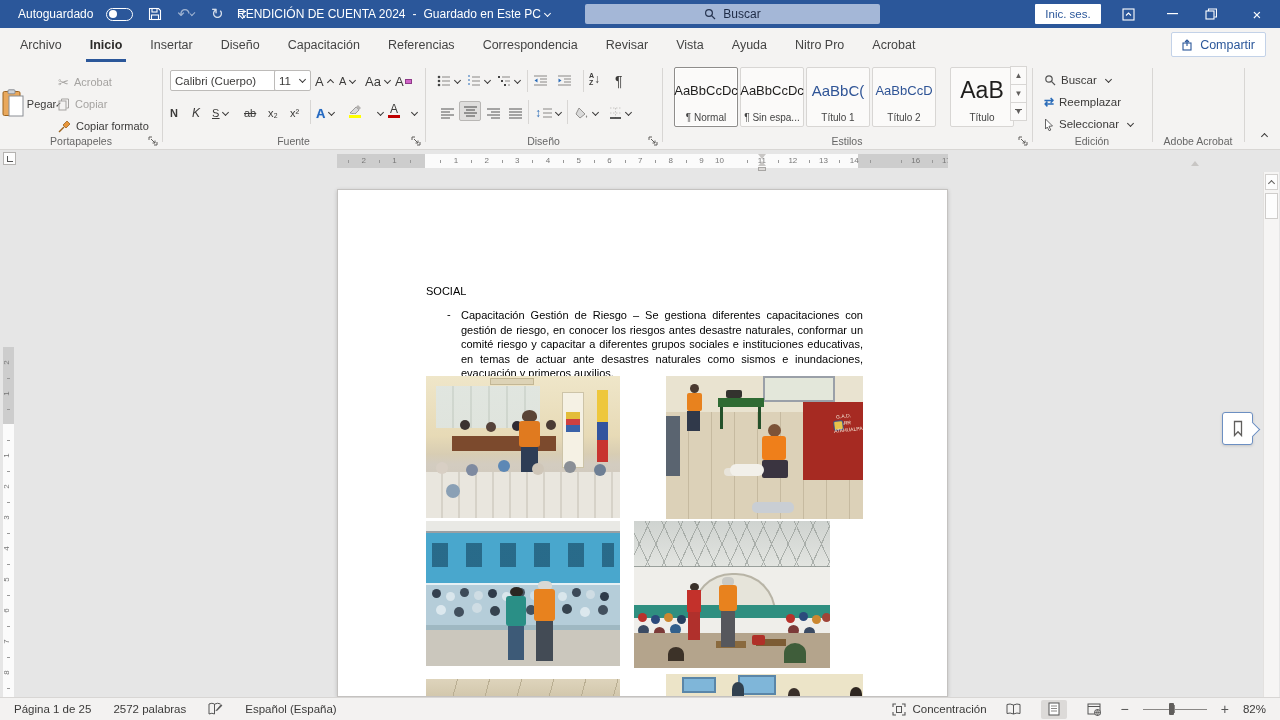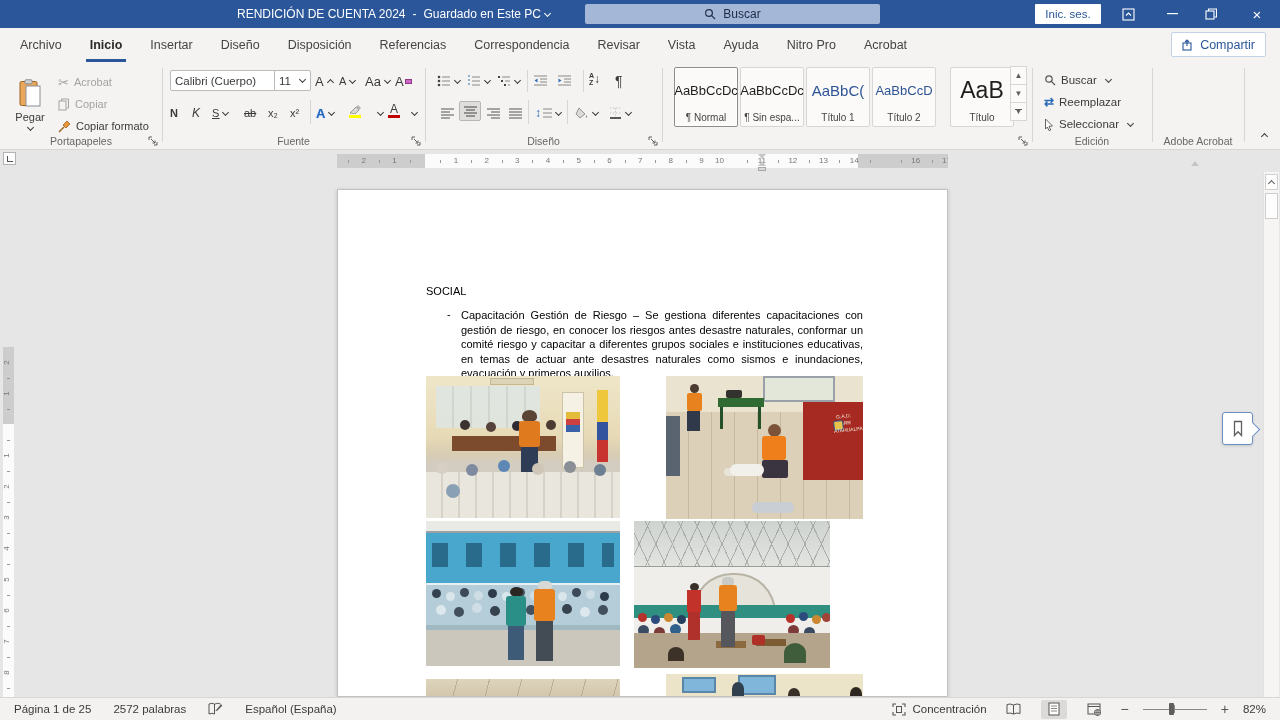--- a/index.html
+++ b/index.html
@@ -116,20 +116,39 @@
   .zoomtrack .mid{position:absolute;left:31px;top:3px;width:1px;height:8px;background:#8a8886}
   .zoomtrack .hd{position:absolute;left:26px;top:1px;width:5px;height:12px;background:#605e5c;border-radius:1px}
   svg{display:block}
 </style>
 </head>
 <body>
 
 <div class="app">
 
   <div class="titlebar">
+    <div class="tb-left">
+      <span>Autoguardado</span>
+      <span class="toggle">
+          <i></i>
+        </span>
+      <span class="tb-ico">
+        <svg width="14" height="14" viewBox="0 0 14 14">
+            <path d="M1.5 1.5 h9 l2 2 v9 h-11 z" fill="none" stroke="#fff" stroke-width="1.1"></path>
+            <rect x="4" y="1.5" width="5" height="3.5" fill="none" stroke="#fff" stroke-width="1.1"></rect>
+            <rect x="3.5" y="8" width="7" height="4.5" fill="none" stroke="#fff" stroke-width="1.1"></rect>
+          </svg>
+      </span>
+      <span class="tb-ico dim" style="font-size:15px">↶<span class="chev" style="margin-left:1px"></span></span>
+      <span class="tb-ico semi" style="font-size:15px">↻</span>
+      <span class="morebtn">
+          <b></b>
+          <span class="chev" style="margin:0"></span>
+        </span>
+    </div>
     <div class="tb-title">
       <span>RENDICIÓN DE CUENTA 2024</span>
       <span style="margin:0 7px">-</span>
       <span>Guardado en Este PC</span>
       <span class="chev"></span>
     </div>
     <div class="tb-search">
       <span>
         <svg width="12" height="12" viewBox="0 0 12 12">
             <circle cx="5" cy="5" r="3.4" fill="none" stroke="#263450" stroke-width="1.2"></circle>
@@ -157,21 +176,21 @@
         </svg>
     </span>
     <span class="winbtn" style="left:1242px;font-size:15px">×</span>
   </div>
 
   <div class="tabsrow">
     <span class="tab">Archivo</span>
     <span class="tab active">Inicio</span>
     <span class="tab">Insertar</span>
     <span class="tab">Diseño</span>
-    <span class="tab">Disposición</span>
+    <span class="tab">Capacitación</span>
     <span class="tab">Referencias</span>
     <span class="tab">Correspondencia</span>
     <span class="tab">Revisar</span>
     <span class="tab">Vista</span>
     <span class="tab">Ayuda</span>
     <span class="tab">Nitro Pro</span>
     <span class="tab">Acrobat</span>
     <button class="share">
       <span>
           <svg width="12" height="12" viewBox="0 0 12 12">
@@ -179,21 +198,21 @@
             <path d="M5 7 V1 M3 3 L5 1 L7 3" fill="none" stroke="#2b579a" stroke-width="1.1"></path>
           </svg>
         </span>
       <span>Compartir</span>
     </button>
   </div>
 
   <div class="ribbon">
 
     <div class="grp" style="left:0;width:162px">
-      <div class="rbtn" style="left:8px;top:6px;width:44px;height:72px;flex-direction:column;gap:2px">
+      <div class="rbtn" style="left:8px;top:6px;width:44px;height:72px;gap:2px">
         <span>
           <svg width="24" height="30" viewBox="0 0 24 30">
               <rect x="2" y="2.5" width="17" height="24" rx="1.5" fill="#e9a85c" stroke="#9c6420"></rect>
               <rect x="7" y="0.8" width="7" height="4" rx="1" fill="#cfd3d8" stroke="#8a8e94"></rect>
               <rect x="8" y="7" width="14" height="20" fill="#fff" stroke="#8a8e94"></rect>
             </svg>
         </span>
         <span>Pegar</span>
         <span class="chev" style="margin:0"></span>
       </div>
@@ -420,20 +439,21 @@
       </div>
       <div class="card" style="left:288px">
         <span class="prev" style="font-size:23px;font-weight:300">AaB</span>
         <span class="lbl">Título</span>
       </div>
       <div class="stscroll" style="top:5px">
         <div>▲</div>
         <div>▼</div>
         <div style="flex-direction:column;line-height:4px"><span style="width:7px;border-top:1px solid #605e5c"></span>▼</div>
       </div>
+      <div class="grp-label">Estilos</div>
       <span class="launcher">
         <svg width="10" height="10" viewBox="0 0 10 10">
             <path d="M1 4 V1 h3 M9 6 v3 h-3 M3 3 l4 4 M7 4.5 V7 H4.5" fill="none" stroke="#605e5c"></path>
           </svg>
       </span>
     </div>
     <span class="vdiv" style="left:1032px"></span>
 
     <div class="grp" style="left:1032px;width:120px">
       <div class="rbtn" style="left:12px;top:7px;gap:5px">

